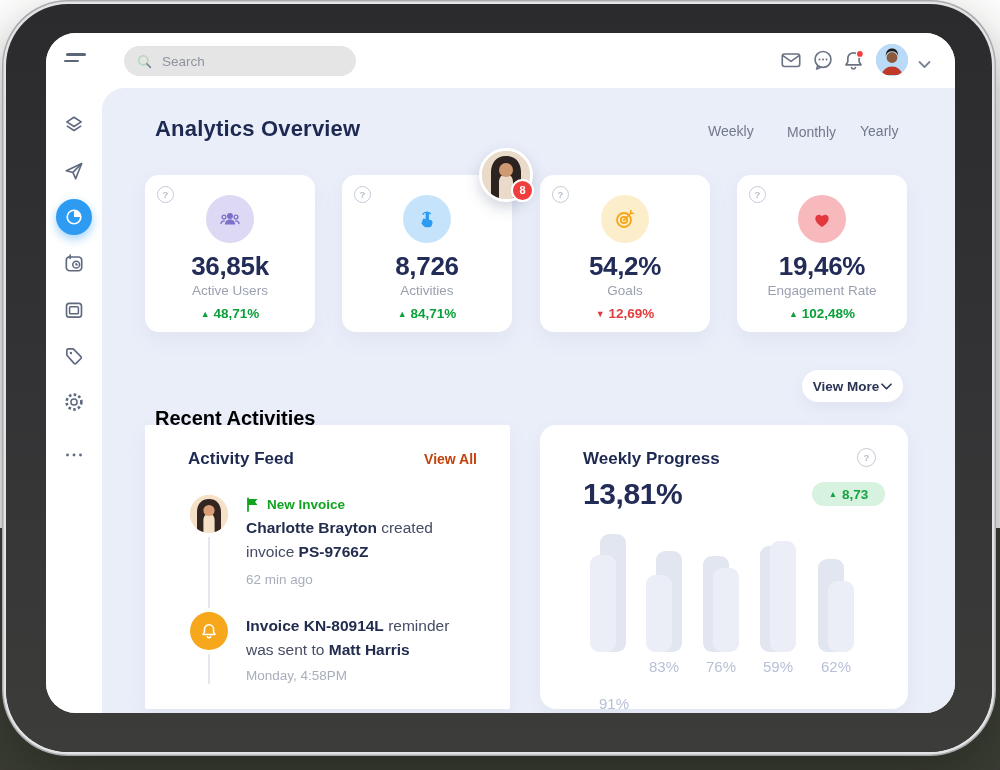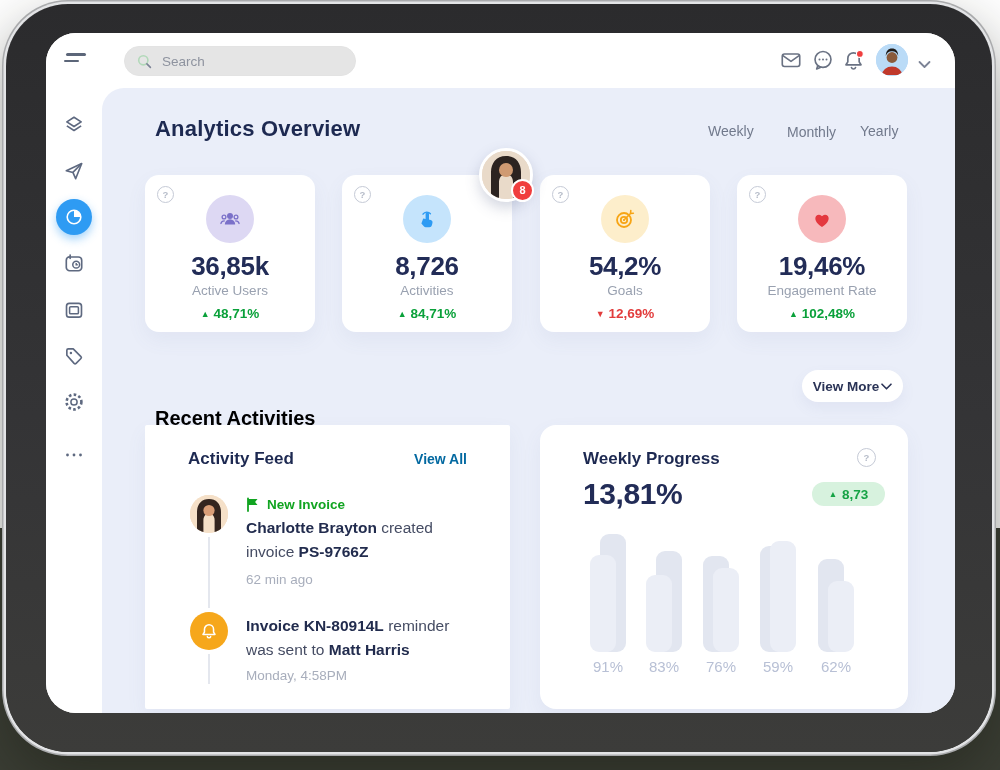--- a/index.html
+++ b/index.html
@@ -75,21 +75,21 @@
   .view-more{position:absolute;left:700px;top:282px;width:101px;height:32px;background:#fff;border-radius:16px;
              box-shadow:0 6px 14px rgba(97,110,160,.08);display:flex;align-items:center;justify-content:center;
              gap:2px;font-size:13.5px;color:#2a3356;font-weight:bold;cursor:pointer;}
 
   
   .feed-card{position:absolute;left:43px;top:337px;width:365px;height:284px;background:#fff;border-radius:2px;
              box-shadow:0 8px 20px rgba(97,110,160,.07);}
   .prog-card{position:absolute;left:438px;top:337px;width:368px;height:284px;background:#fff;border-radius:16px;
              box-shadow:0 8px 20px rgba(97,110,160,.07);}
   .card-title{position:absolute;left:43px;top:24px;font-size:17px;font-weight:bold;color:#1d2951;}
-  .view-all{position:absolute;right:43px;top:26px;font-size:14px;font-weight:bold;color:#0369a1;cursor:pointer;}
+  .view-all{position:absolute;right:33px;top:26px;font-size:14px;font-weight:bold;color:#c2410c;cursor:pointer;}
 
   .feed-avatar{position:absolute;left:45px;top:70px;width:38px;height:38px;border-radius:50%;
                overflow:hidden;background:#f5e0c8;}
   .feed-bell{position:absolute;left:45px;top:187px;width:38px;height:38px;border-radius:50%;
              background:#f6a71b;display:flex;align-items:center;justify-content:center;}
   .tl{position:absolute;left:63px;width:1.5px;background:#e4e7ee;}
   .tag-row{position:absolute;left:101px;top:72px;display:flex;align-items:center;gap:7px;
            font-size:13.5px;font-weight:bold;color:#11a421;}
   .feed-line{position:absolute;left:101px;font-size:15.5px;color:#454c63;line-height:24px;}
   .feed-line b{color:#222c4e;}
@@ -345,21 +345,21 @@
           <div class="card-title">Weekly Progress</div>
           <div class="help prog-help">?</div>
           <div class="prog-val">13,81%</div>
           <div class="prog-badge">
             <span class="tri">▲</span>
             <span>8,73</span>
           </div>
           <div class="chart">
               <div class="bar back" style="left: 60px; height: 118px;"></div>
               <div class="bar front" style="left: 50px; height: 97px;"></div>
-              <div class="bar-label" style="left: 38px;">91%</div>
+              <div class="bar-label" style="left: 44px; margin-top: 37px;">91%</div>
               <div class="bar back" style="left: 116px; height: 101px;"></div>
               <div class="bar front" style="left: 106px; height: 77px;"></div>
               <div class="bar-label" style="left: 94px;">83%</div>
               <div class="bar back" style="left: 163px; height: 96px;"></div>
               <div class="bar front" style="left: 173px; height: 84px;"></div>
               <div class="bar-label" style="left: 151px;">76%</div>
               <div class="bar back" style="left: 220px; height: 106px;"></div>
               <div class="bar front" style="left: 230px; height: 111px;"></div>
               <div class="bar-label" style="left: 208px;">59%</div>
               <div class="bar back" style="left: 278px; height: 93px;"></div>

